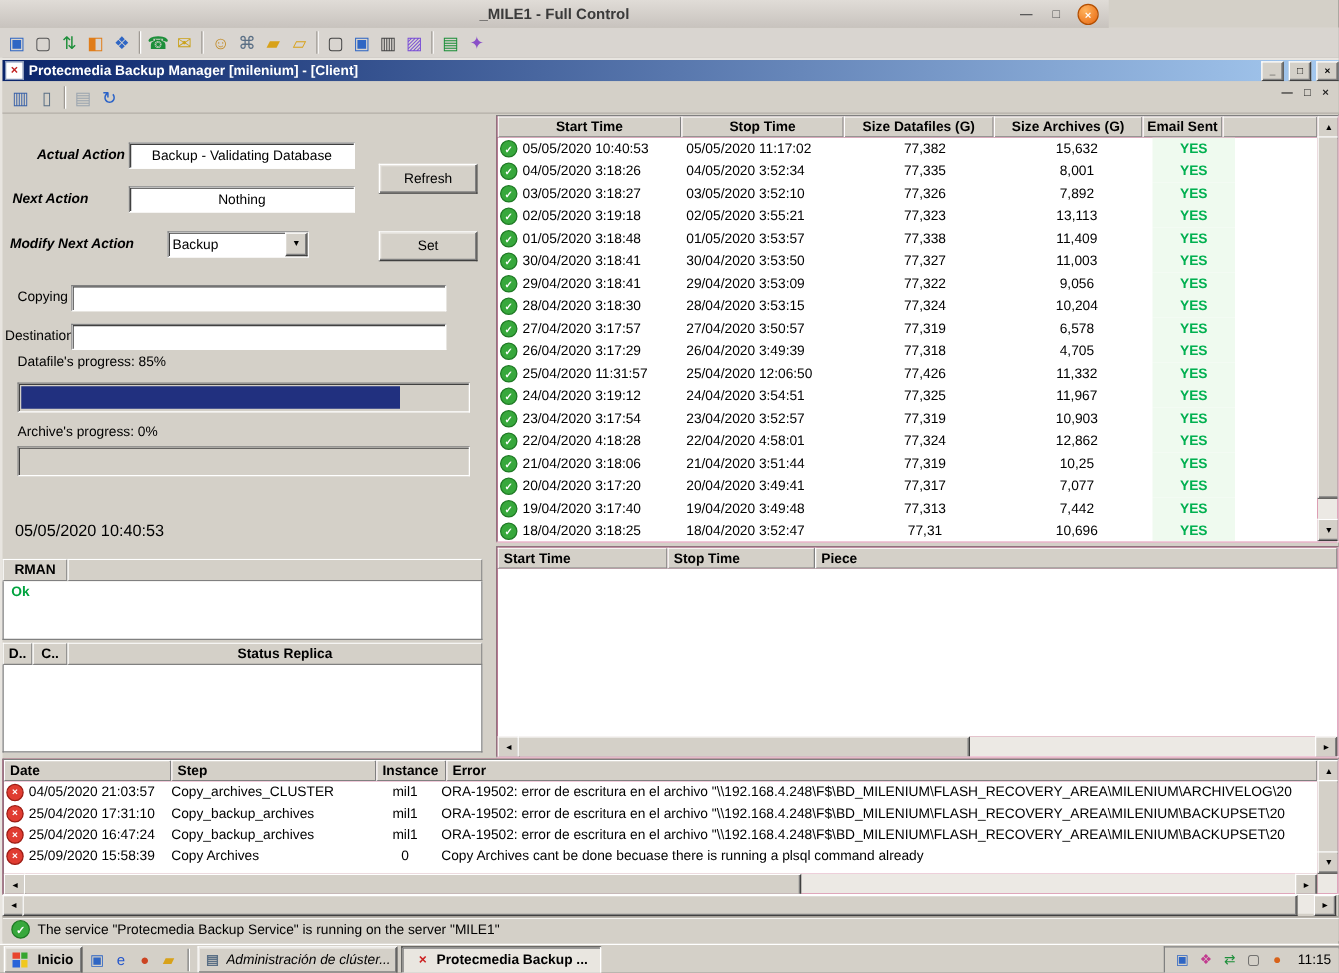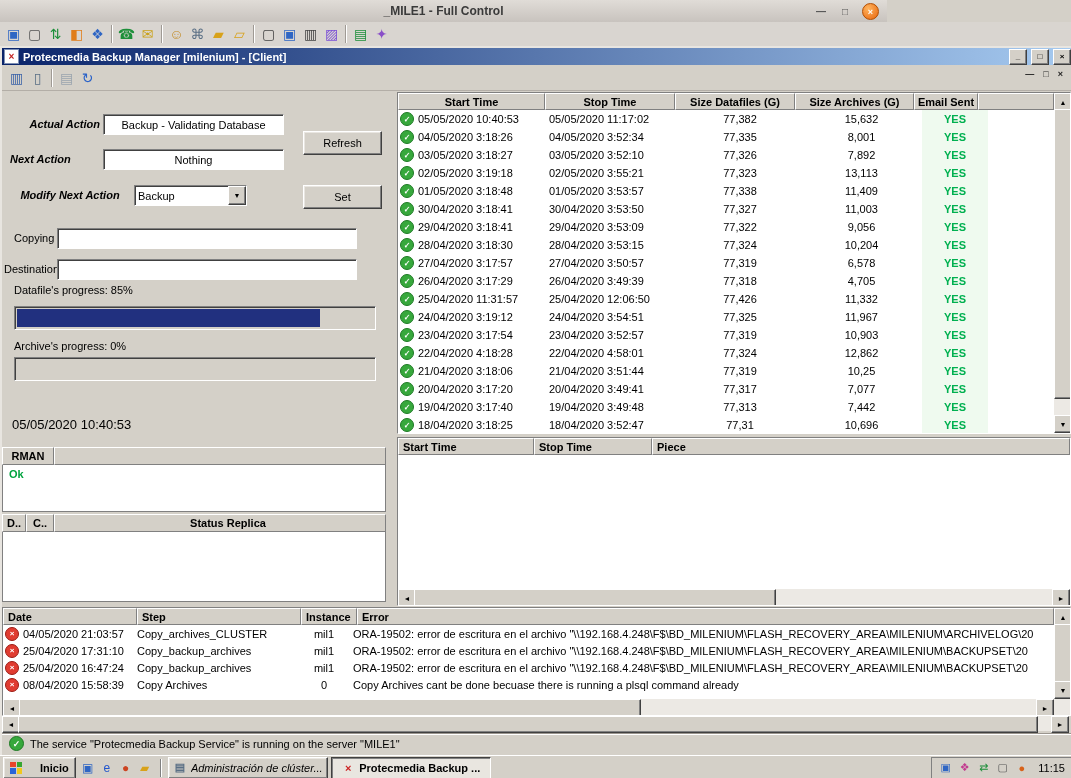--- a/index.html
+++ b/index.html
@@ -19,21 +19,21 @@
   .r-toolbar{left:0;top:22px;width:1071px;height:24px;background:#d9d5d0;border-bottom:1px solid #9f9a94;
              display:flex;align-items:center;padding-left:3px;}
   .tbicon{width:21px;height:20px;display:flex;align-items:center;justify-content:center;font-size:14px;cursor:default;}
   .tbsep{width:0;height:18px;border-left:1px solid #9f9a94;border-right:1px solid #ffffff;margin:0 3px;}
 
   
   .raised{background:#d4d0c8;border:1px solid;border-color:#ffffff #404040 #404040 #ffffff;box-shadow:inset -1px -1px 0 #808080;}
   .sunken{background:#fff;border:1px solid;border-color:#808080 #ffffff #ffffff #808080;box-shadow:inset 1px 1px 0 #404040;}
   .btn{background:#d4d0c8;border:1px solid;border-color:#ffffff #404040 #404040 #ffffff;
        box-shadow:inset -1px -1px 0 #808080, inset 1px 1px 0 #e9e6e1;display:flex;align-items:center;justify-content:center;}
-  .lbl{white-space:nowrap;text-align:center;}
+  .lbl{white-space:nowrap;}
   .lbl-bi{font-weight:bold;font-style:italic;}
   .tbox{display:flex;align-items:center;padding:0 3px;overflow:hidden;white-space:nowrap;}
   .tbox.center{justify-content:center;}
   .combo{display:flex;padding:0;}
   .combo .cval{flex:1;display:flex;align-items:center;padding-left:3px;overflow:hidden;}
   .combo .carr{width:16px;align-self:stretch;display:flex;align-items:center;justify-content:center;font-size:7px;}
   .pbar{padding:2px;background:#d4d0c8;}
   .pfill{height:100%;background:#21307f;}
   .big-time{font-size:13px;}
   .grn{color:#00a33e;font-weight:bold;}
@@ -76,21 +76,21 @@
   .hscroll{height:16px;flex:none;background:#ece9e4;position:relative;}
   .sb{position:absolute;display:flex;align-items:center;justify-content:center;font-size:7px;color:#000;}
 
   
   .statusbar{left:2px;top:733px;width:1067px;height:19px;background:#d4d0c8;border-top:1px solid #9a958e;
              box-shadow:inset 0 1px 0 #ffffff;display:flex;align-items:center;gap:6px;padding-left:7px;}
   .sicon{width:13px;height:13px;border-radius:50%;background:#37a83c;border:1px solid #1e7a24;color:#fff;font-size:9px;
          font-weight:bold;display:flex;align-items:center;justify-content:center;}
   .taskbar{left:0;top:755px;width:1071px;height:23px;background:#d4d0c8;border-top:1px solid #ffffff;
            display:flex;align-items:center;padding:0 3px;gap:3px;}
-  .startbtn{height:20px;display:flex;align-items:center;gap:18px;padding:0 6px;font-weight:bold;font-size:11px;}
+  .startbtn{height:20px;display:flex;align-items:center;gap:8px;padding:0 6px;font-weight:bold;font-size:11px;}
   .winflag{width:12px;height:12px;display:grid;grid-template-columns:1fr 1fr;grid-template-rows:1fr 1fr;gap:1px;flex:none;}
   .winflag span{display:block;}
   .qicon{width:18px;height:18px;display:flex;align-items:center;justify-content:center;font-size:12px;}
   .tb-div{width:0;height:18px;border-left:1px solid #808080;border-right:1px solid #ffffff;margin:0 3px;}
   .tasks{display:flex;gap:3px;}
   .taskbtn{width:150px;height:20px;display:flex;align-items:center;gap:4px;padding:0 4px;overflow:hidden;
            white-space:nowrap;font-size:11px;}
   .taskbtn.active{background:#e9e6e0;border-color:#404040 #ffffff #ffffff #404040;box-shadow:inset 1px 1px 0 #808080;font-weight:bold;}
   .taskic{width:14px;flex:none;text-align:center;font-weight:bold;}
   .tray{margin-left:auto;height:20px;display:flex;align-items:center;gap:4px;padding:0 8px 0 6px;
@@ -480,21 +480,21 @@
               <div class="okic eric">×</div>
               <span>25/04/2020 16:47:24</span>
             </div>
             <div class="cell w-estep">Copy_backup_archives</div>
             <div class="cell w-einst">mil1</div>
             <div class="cell w-eerr">ORA-19502: error de escritura en el archivo "\\192.168.4.248\F$\BD_MILENIUM\FLASH_RECOVERY_AREA\MILENIUM\BACKUPSET\20</div>
           </div>
           <div class="trow trow17">
             <div class="cell w-edate">
               <div class="okic eric">×</div>
-              <span>08/04/2020 15:58:39</span>
+              <span>25/09/2020 15:58:39</span>
             </div>
             <div class="cell w-estep">Copy Archives</div>
             <div class="cell w-einst">0</div>
             <div class="cell w-eerr">Copy Archives cant be done becuase there is running a plsql command already</div>
           </div>
         </div>
       <div class="hscroll">
         <span class="sb raised" style="left:0;top:0;width:16px;height:16px;">◄</span>
         <span class="sb raised" style="left:16px;top:0;width:620px;height:16px;"></span>
         <span class="sb raised" style="right:0;top:0;width:16px;height:16px;">►</span>

